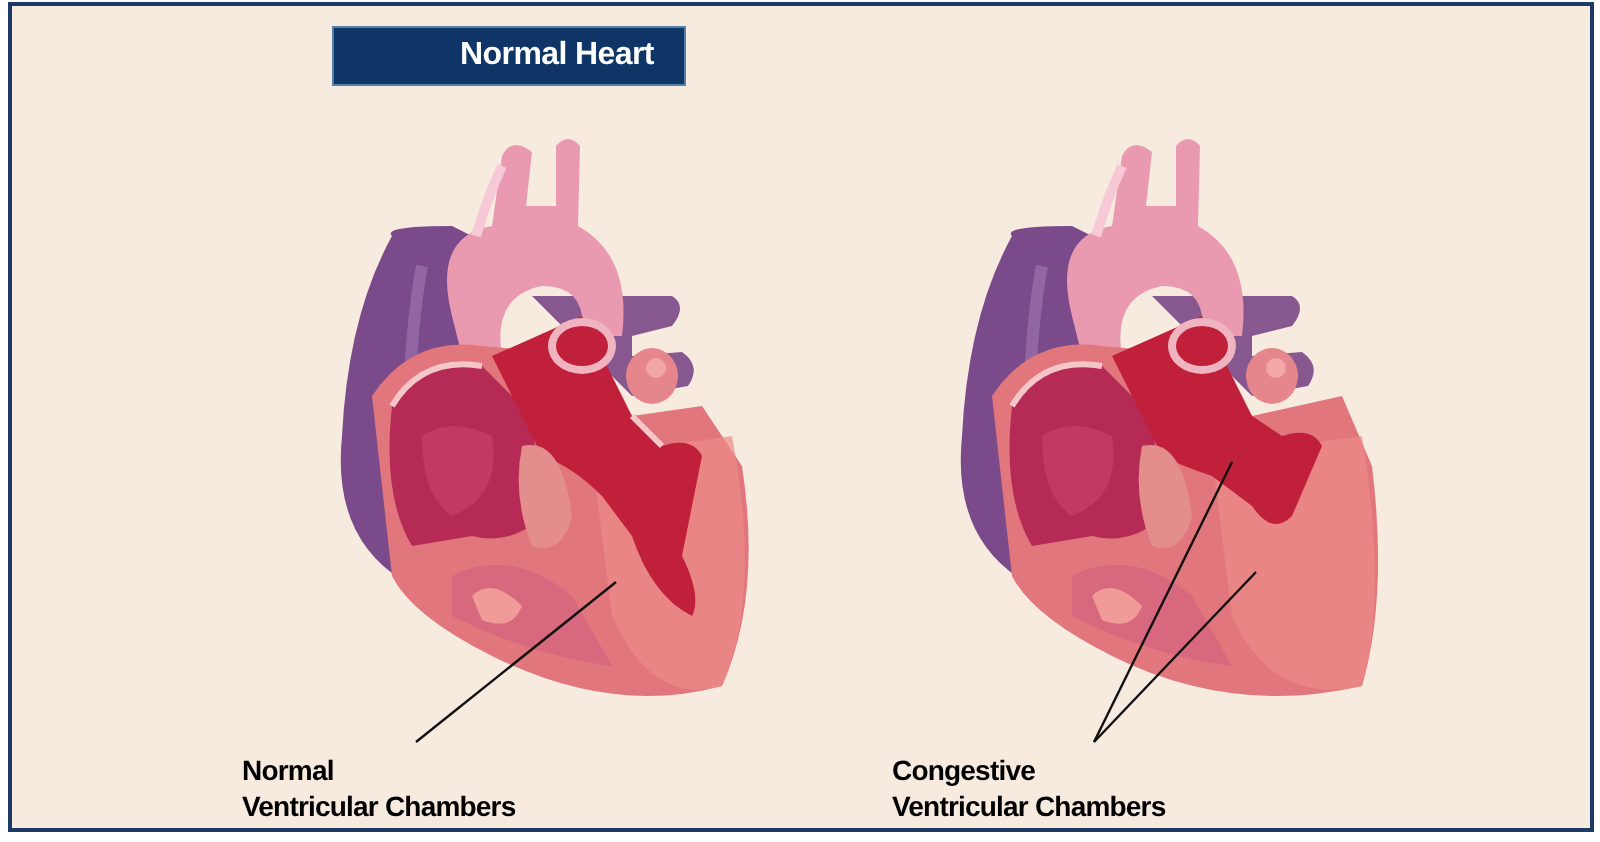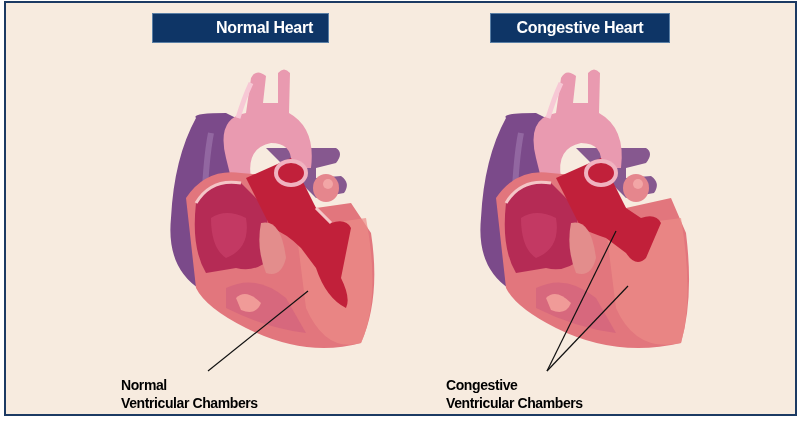--- a/index.html
+++ b/index.html
@@ -1,33 +1,32 @@
 <!DOCTYPE html>
 <html><head>
 <meta charset="utf-8">
 <style>
   html, body { margin: 0; padding: 0; }
   body { width: 800px; height: 421px; background: #ffffff; overflow: hidden; font-family: "Liberation Sans", sans-serif; }
   .frame { position: absolute; left: 4px; top: 1px; width: 793px; height: 415px; background: #f7ebdf; border: 2px solid #1c3a63; box-sizing: border-box; }
   .title { position: absolute; height: 30px; background: #0e3566; color: #ffffff; font-weight: bold; font-size: 16px; display: flex; align-items: center; justify-content: center; letter-spacing: -0.3px; border: 1px solid #5a7fa5; box-sizing: border-box; }
-  .t1 { left: 146px; top: 10px; width: 177px; padding-left: 48px; }
+  .t1 { left: 160px; top: 10px; width: 177px; padding-left: 48px; }
   .t2 { left: 484px; top: 10px; width: 180px; }
   .caption { position: absolute; color: #000000; font-weight: bold; font-size: 14px; text-align: left; line-height: 18px; letter-spacing: -0.4px; }
   .c1 { left: 115px; top: 373px; width: 180px; }
   .c2 { left: 440px; top: 373px; width: 190px; }
   svg.heart { position: absolute; }
   svg.leader { position: absolute; left: 0; top: 0; }
 </style>
 </head>
 <body>
 
 <div class="frame">
 
   <div class="title t1">Normal Heart</div>
-  <div class="title t2">Congestive Heart</div>
 
   <svg class="heart" style="left:160px;top:55px" width="220" height="300" viewBox="0 0 220 300">
 
     <path d="M30 60 Q25 55 60 55 L70 60 L72 140 Q40 190 45 230 L35 232 Q0 210 5 160 Q8 100 30 60 Z" fill="#7b4a8a"></path>
     <path d="M45 75 Q40 100 38 150" stroke="#a27bb0" stroke-width="6" fill="none" opacity="0.6"></path>
 
     <path d="M100 90 L170 90 Q178 95 170 105 L150 110 L150 120 L175 118 Q185 125 178 135 L150 140 L130 120 Z" fill="#86588f"></path>
 
     <path d="M60 100 Q50 60 80 55 L85 20 Q90 10 100 18 L97 45 L112 45 L112 15 Q118 8 124 15 L123 55 Q150 70 145 110 L125 110 Q128 85 105 85 Q80 90 85 120 L65 120 Z" fill="#e99ab0"></path>
     <path d="M72 60 Q78 40 85 25" stroke="#f7c8d5" stroke-width="5" fill="none"></path>

